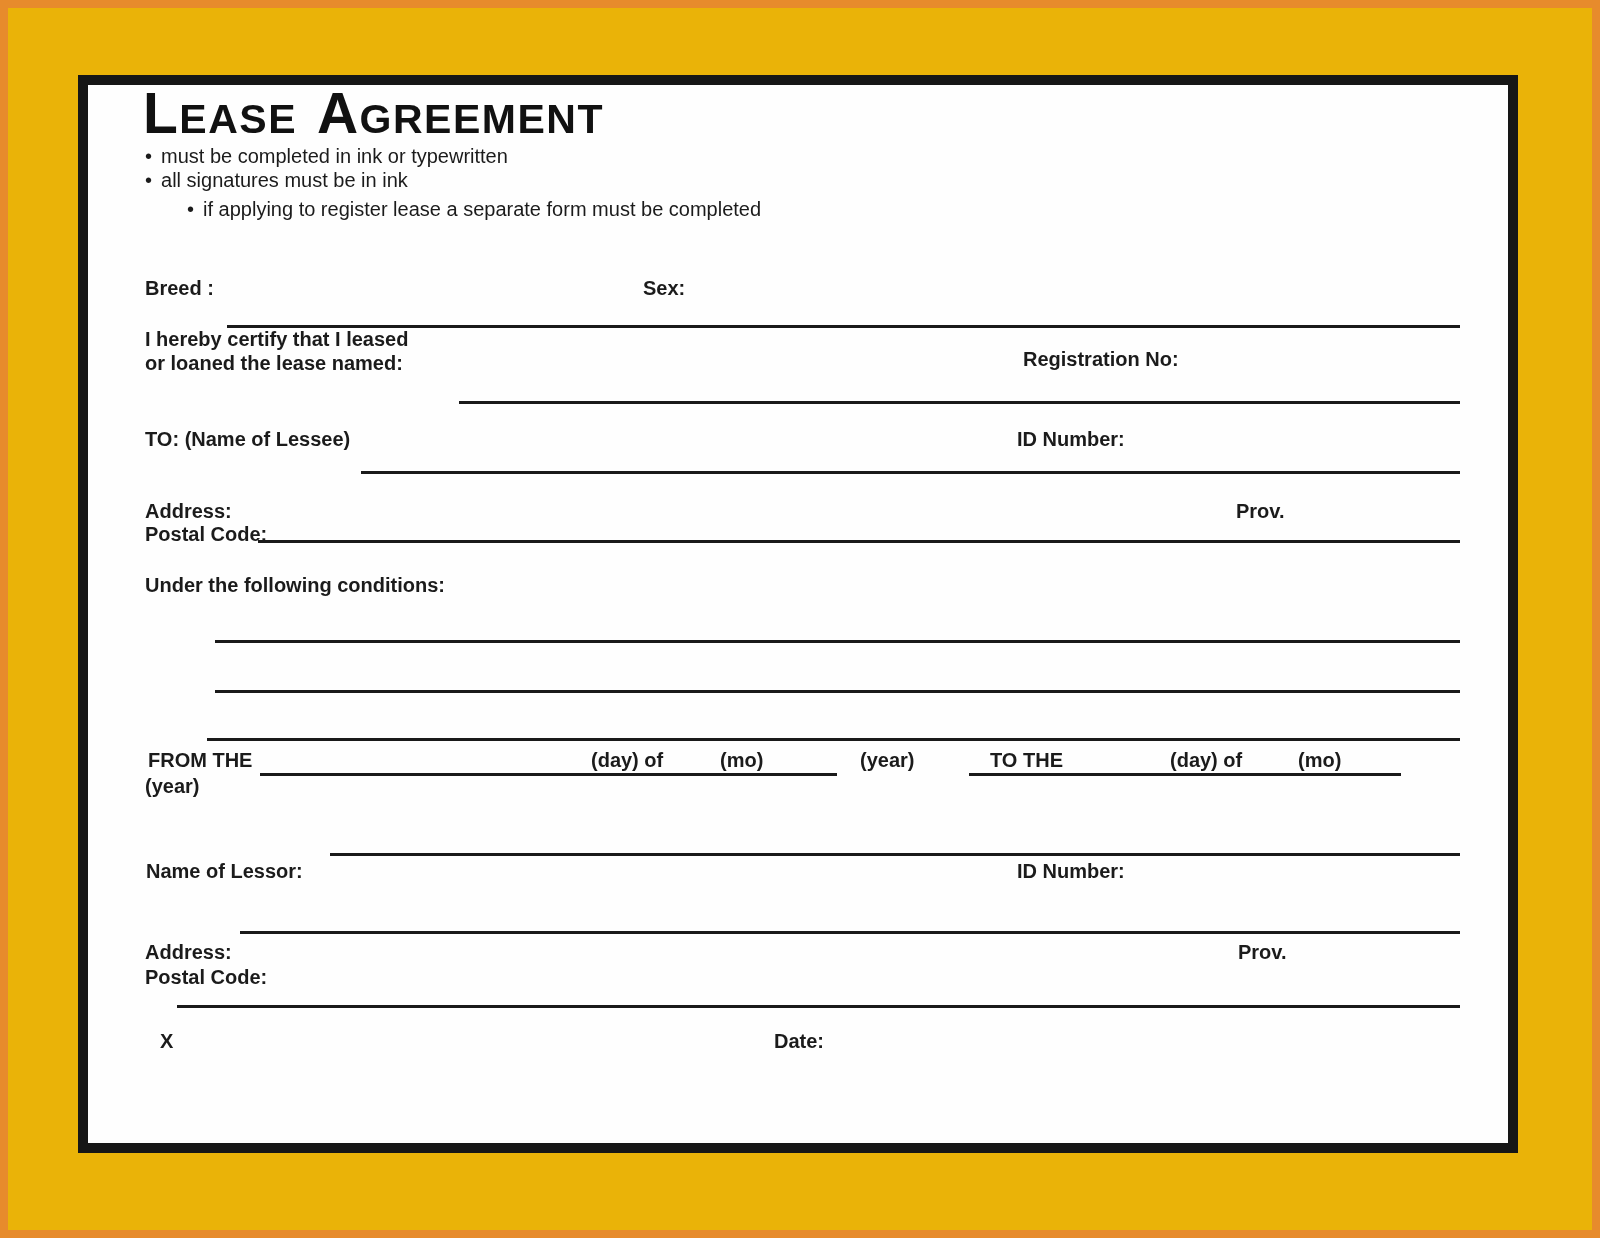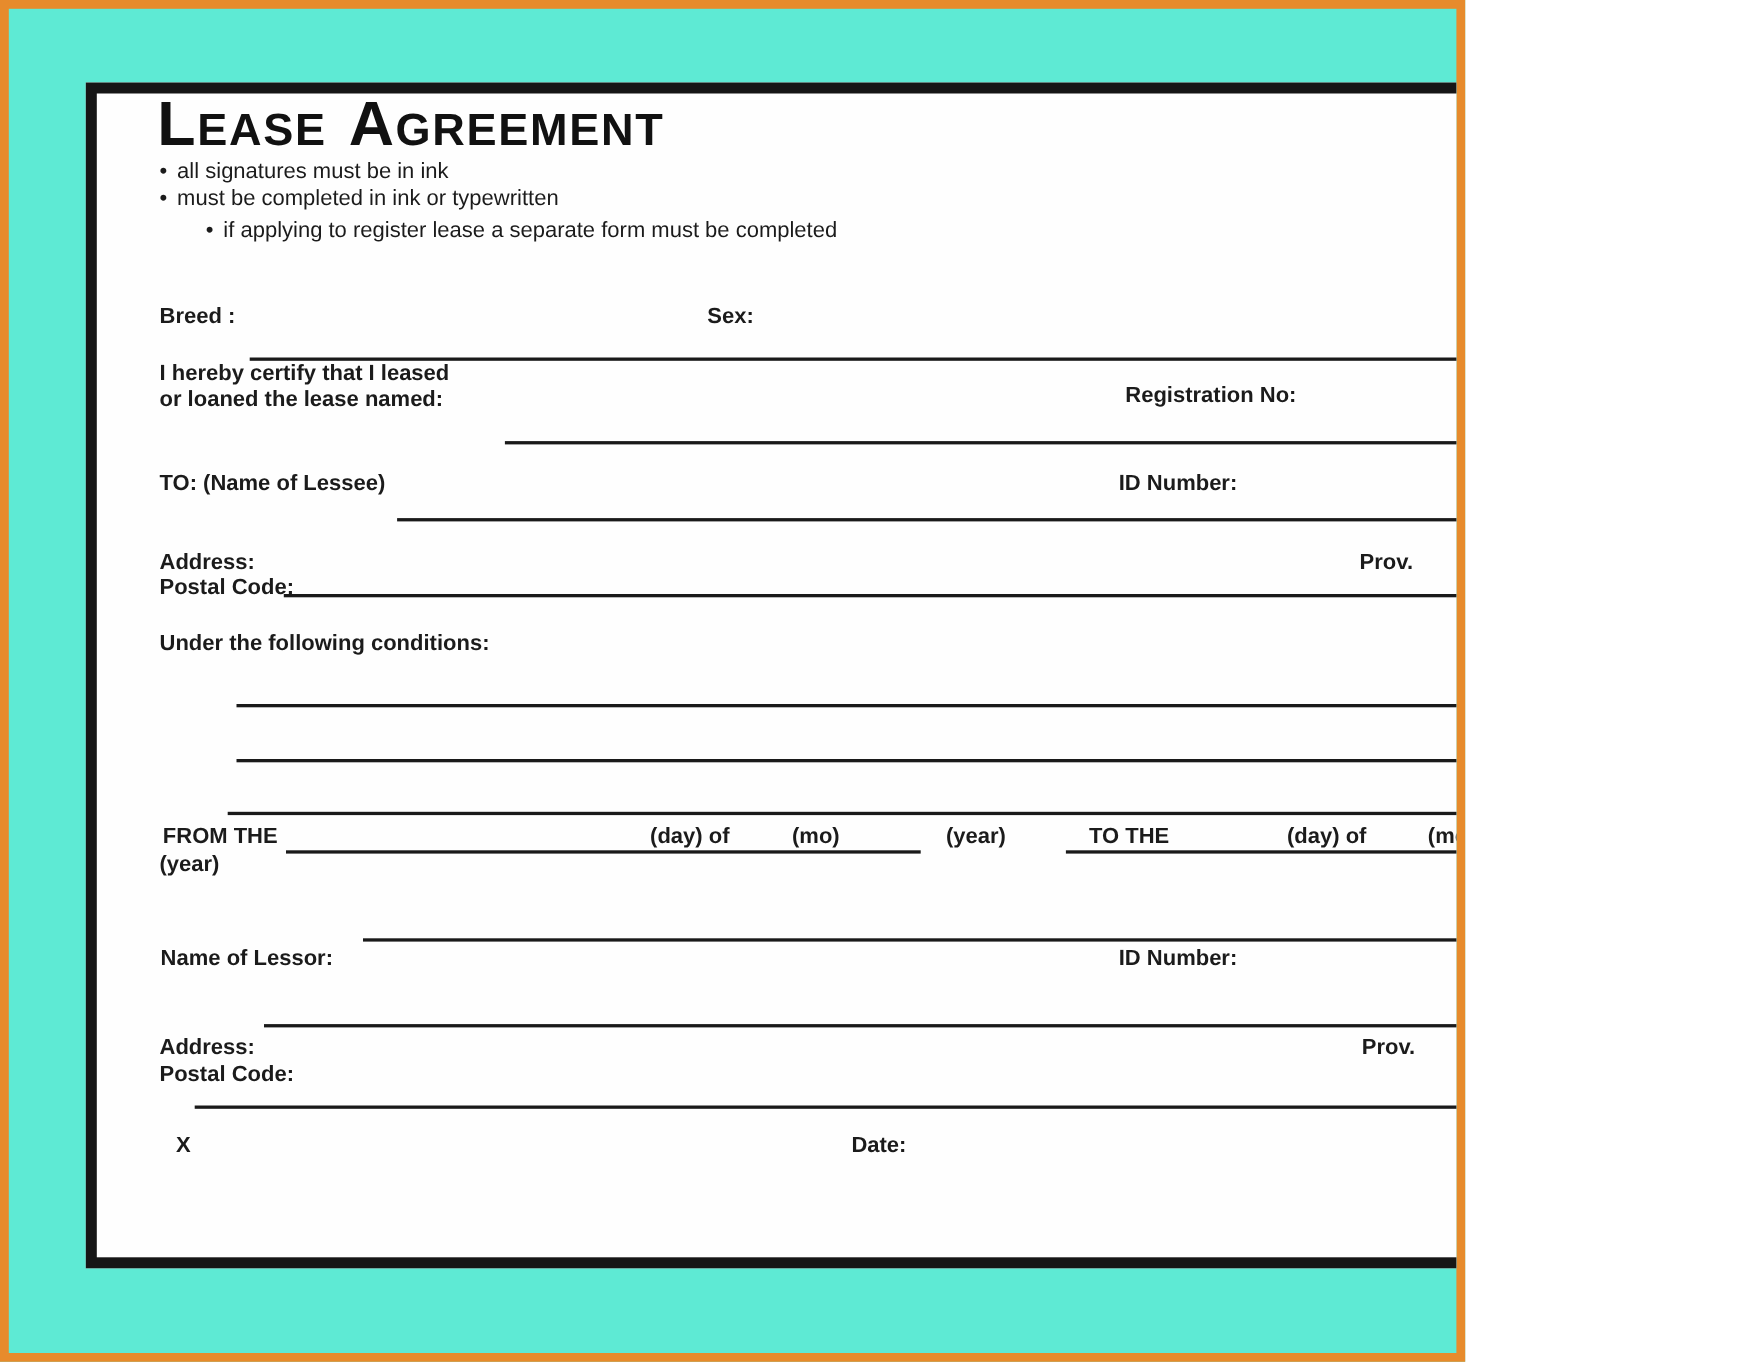--- a/index.html
+++ b/index.html
@@ -1,21 +1,21 @@
 <!DOCTYPE html>
 <html><head>
 <meta charset="utf-8">
 <style>
   html,body{margin:0;padding:0;}
   .page{
     position:relative;
-    width:1332px;height:1238px;
+    width:1600px;height:1238px;
     box-sizing:border-box;
     border:8px solid #E78B2C;
-    background:#5eead4;
+    background:#eab308;
     font-family:"Liberation Sans", sans-serif;
     color:#1B1B1B;
     overflow:hidden;
   }
   .form-box{
     position:absolute;
     left:70px;top:67px;
     width:1440px;height:1078px;
     box-sizing:border-box;
     border:10px solid #161616;
@@ -51,22 +51,22 @@
 
 <div class="page">
   <div class="form-box">
 
     <div class="form-title">
       <span class="word1"><span class="big">L</span><span class="small">EASE</span></span>
       <span class="word2"><span class="big">A</span><span class="small">GREEMENT</span></span>
     </div>
 
     <div class="bullets">
+      <div class="bullet-row"><span class="bullet-glyph">•</span><span>must be completed in ink or typewritten</span></div>
       <div class="bullet-row"><span class="bullet-glyph">•</span><span>all signatures must be in ink</span></div>
-      <div class="bullet-row"><span class="bullet-glyph">•</span><span>must be completed in ink or typewritten</span></div>
       <div class="bullet-row third"><span class="bullet-glyph">•</span><span>if applying to register lease a separate form must be completed</span></div>
     </div>
 
 
     <div class="lbl" style="left:57px;top:192px;">Breed :</div>
     <div class="lbl" style="left:555px;top:192px;">Sex:</div>
     <div class="wline" style="left:139px;top:240px;width:1233px;"></div>
 
     <div class="certify">
       <div>I hereby certify that I leased</div>

